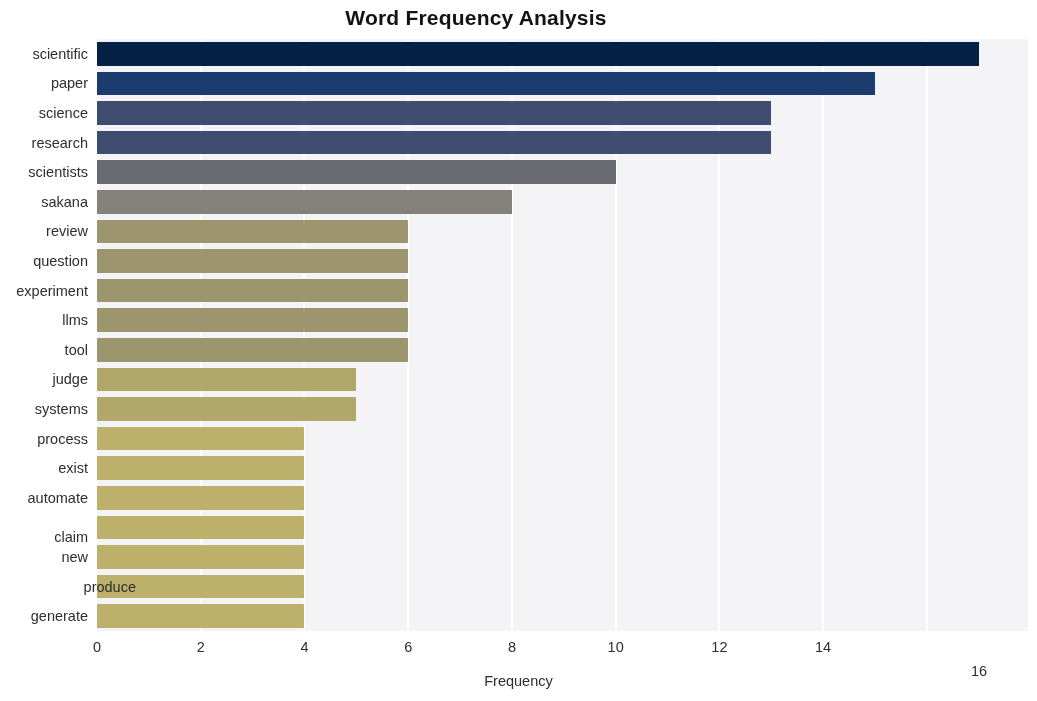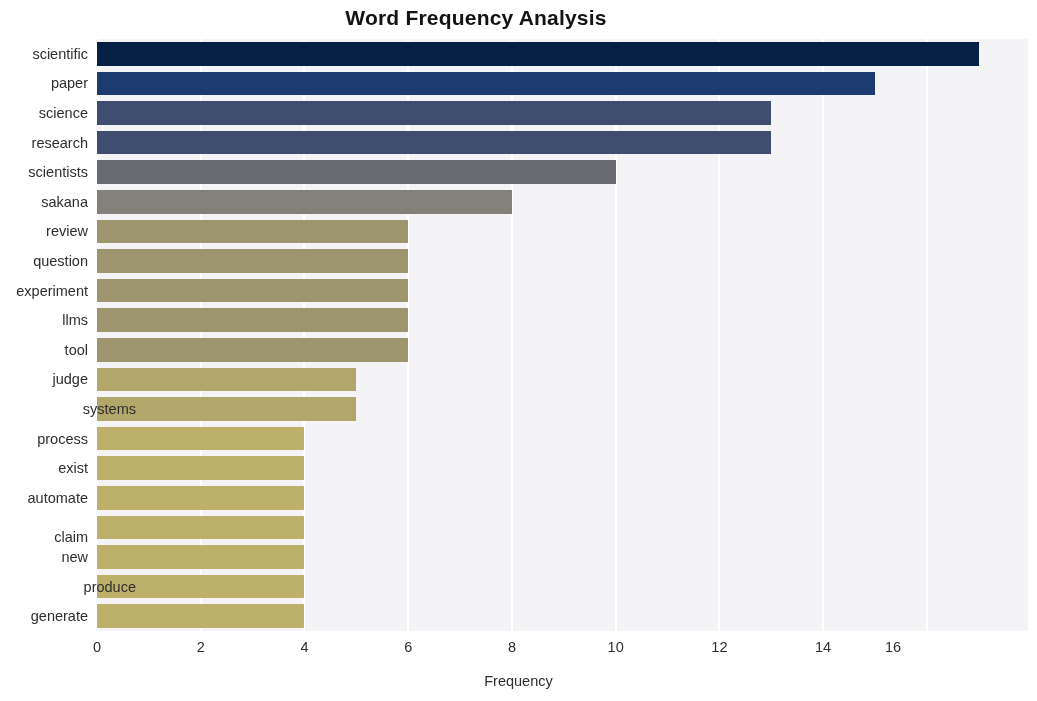--- a/index.html
+++ b/index.html
@@ -201,36 +201,36 @@
       <div class="ytick-inner" style="top: 74px;">science</div>
       <div class="ytick-inner" style="top: 103.6px;">research</div>
       <div class="ytick-inner" style="top: 133.2px;">scientists</div>
       <div class="ytick-inner" style="top: 162.8px;">sakana</div>
       <div class="ytick-inner" style="top: 192.4px;">review</div>
       <div class="ytick-inner" style="top: 222px;">question</div>
       <div class="ytick-inner" style="top: 251.6px;">experiment</div>
       <div class="ytick-inner" style="top: 281.2px;">llms</div>
       <div class="ytick-inner" style="top: 310.8px;">tool</div>
       <div class="ytick-inner" style="top: 340.4px;">judge</div>
-      <div class="ytick-inner" style="top: 370px; padding-left: 48px;">systems</div>
+      <div class="ytick-inner" style="top: 370px;">systems</div>
       <div class="ytick-inner" style="top: 399.6px;">process</div>
       <div class="ytick-inner" style="top: 429.2px;">exist</div>
       <div class="ytick-inner" style="top: 458.8px;">automate</div>
       <div class="ytick-inner" style="top: 498px;">claim</div>
       <div class="ytick-inner" style="top: 518px;">new</div>
       <div class="ytick-inner" style="top: 547.6px; padding-left: 48px;">produce</div>
       <div class="ytick-inner" style="top: 577.2px;">generate</div>
     </div>
 
   <div id="x-axis">
     <div id="x-axis-label">Frequency</div>
   <div class="xtick" style="left: 97px;">0</div>
       <div class="xtick" style="left: 200.733px;">2</div>
       <div class="xtick" style="left: 304.465px;">4</div>
       <div class="xtick" style="left: 408.198px;">6</div>
       <div class="xtick" style="left: 511.93px;">8</div>
       <div class="xtick" style="left: 615.663px;">10</div>
       <div class="xtick" style="left: 719.396px;">12</div>
       <div class="xtick" style="left: 823.128px;">14</div>
-      <div class="xtick" style="left: 893px;">16</div>
+      <div class="xtick" style="left: 979px; margin-top: 24px;">16</div>
     </div>
 
 </div>
 
 </body></html>

